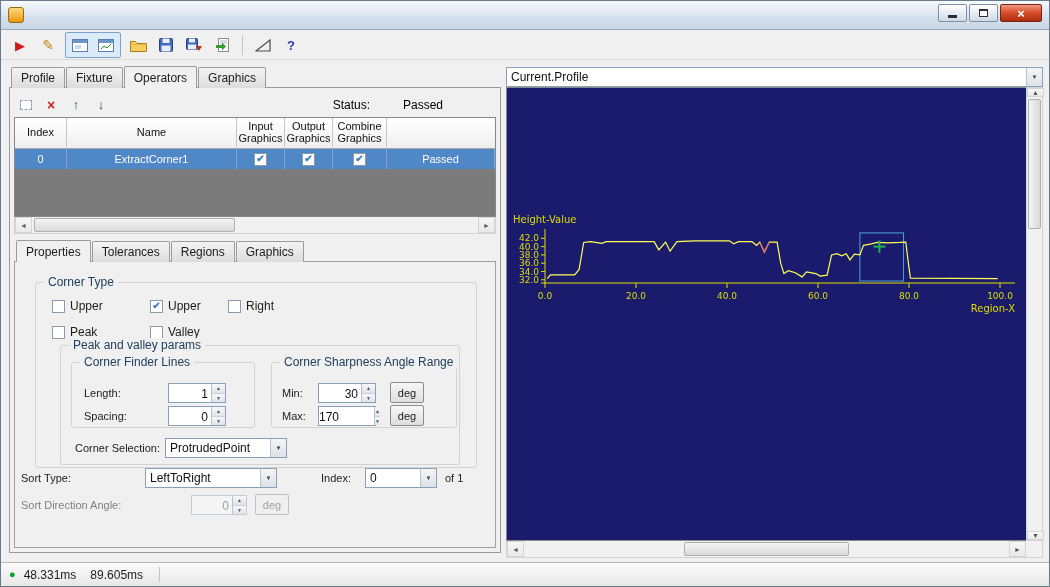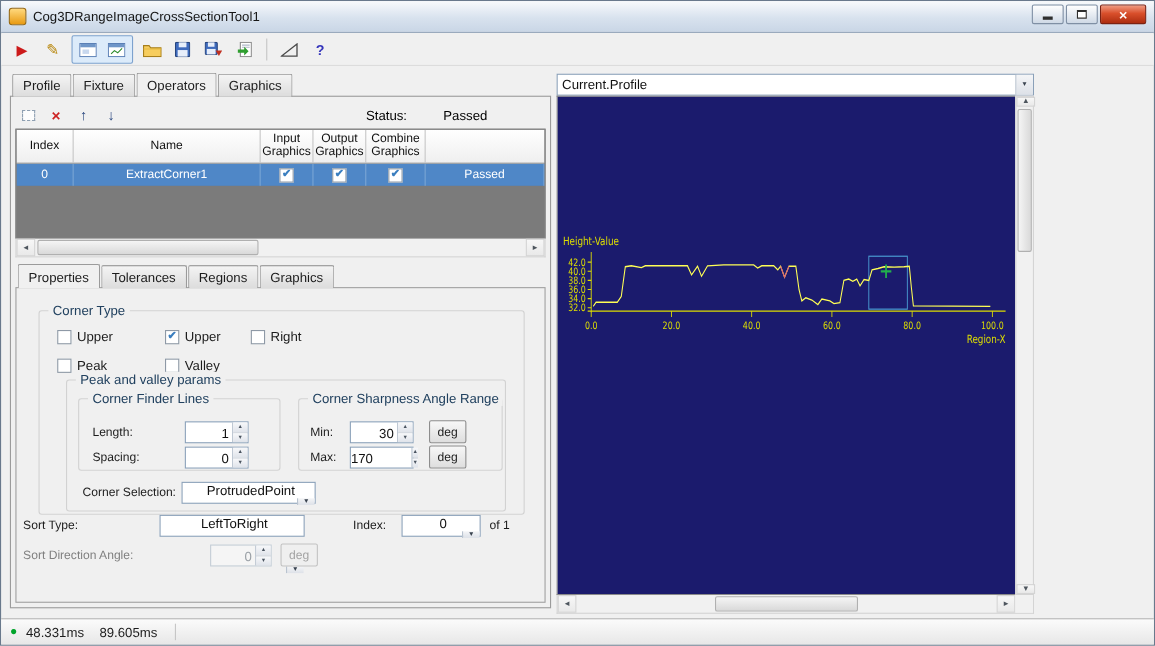--- a/index.html
+++ b/index.html
@@ -109,32 +109,32 @@
   .spin-val { flex: 1; font-size: 12px; text-align: right; padding: 3px 3px 0 0; color: #111; }
   .spin-btns { width: 14px; display: flex; flex-direction: column; border-left: 1px solid #b9c3cf; }
   .spin-btn { flex: 1; font-size: 5px; display: flex; align-items: center; justify-content: center;
               background: linear-gradient(#f7f8fa, #dfe3ea); color: #4a5460; }
   .spin-btn.top { border-bottom: 1px solid #c9cfd8; }
   .spin.disabled { background: #f5f5f5; border-color: #c4cdd6; }
   .spin.disabled .spin-val { color: #9aa0a6; }
 
   .combo { height: 20px; background: #fff; border: 1px solid #8aa0b8; display: flex;
            align-items: center; font-size: 12px; color: #111; padding-left: 4px; }
-  .combo.abs { position: absolute; flex-direction: column; }
+  .combo.abs { position: absolute; }
   .combo-btn { margin-left: auto; width: 16px; align-self: stretch;
                background: linear-gradient(#f4f5f7, #dde1e8); border-left: 1px solid #b9c3cf;
                display: flex; align-items: center; justify-content: center; font-size: 6px; color: #39424e; }
 
   .degbtn { position: absolute; width: 34px; height: 21px; font-size: 11px; color: #1c1c1c;
             background: linear-gradient(#f7f7f7, #dedede); border: 1px solid #8d8d8d; border-radius: 2px;
             display: flex; align-items: center; justify-content: center; }
   .degbtn.disabled { color: #a2a2a2; background: #efefef; border-color: #c2c2c2; }
 
   
-  .right { position: absolute; left: 505px; top: 66px; width: 434px; height: 491px;
+  .right { position: absolute; left: 505px; top: 66px; width: 537px; height: 491px;
            display: flex; flex-direction: column; }
   .display-combo { width: 100%; }
   .display-body { flex: 1; display: flex; min-height: 0; }
   .graph { flex: 1; border: 1px solid #8a8a8a; border-right: none; min-width: 0; }
   .graph svg { display: block; width: 100%; height: 100%; }
   svg text { font-family: "DejaVu Sans", sans-serif; }
 
   
   .statusbar { position: absolute; left: 0; right: 0; bottom: 0; height: 24px;
                background: linear-gradient(#fbfbfb, #e7e7e7); border-top: 1px solid #b8b8b8;
@@ -143,21 +143,20 @@
   .status-time { margin-right: 14px; }
   .status-sep { width: 1px; height: 15px; background: #c6c6c6; margin-left: 2px; }
 </style>
 </head>
 <body>
 
 <div class="window">
 
   <div class="titlebar">
     <span class="app-icon"></span>
-    <span class="title-text">Cog3DRangeImageCrossSectionTool1</span>
     <div class="caption-buttons">
       <div class="cap-btn">
           <span class="glyph-min"></span>
         </div>
       <div class="cap-btn">
           <span class="glyph-max"></span>
         </div>
       <div class="cap-btn close">
           <span class="glyph-close">×</span>
         </div>

